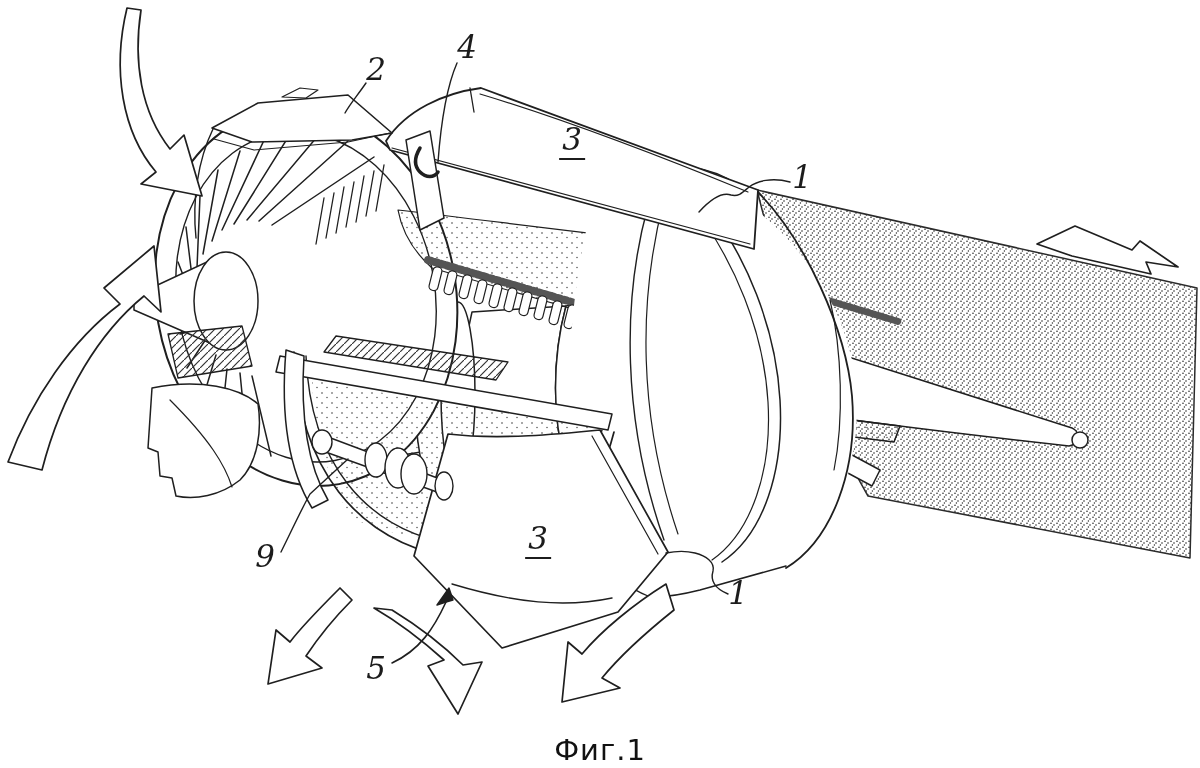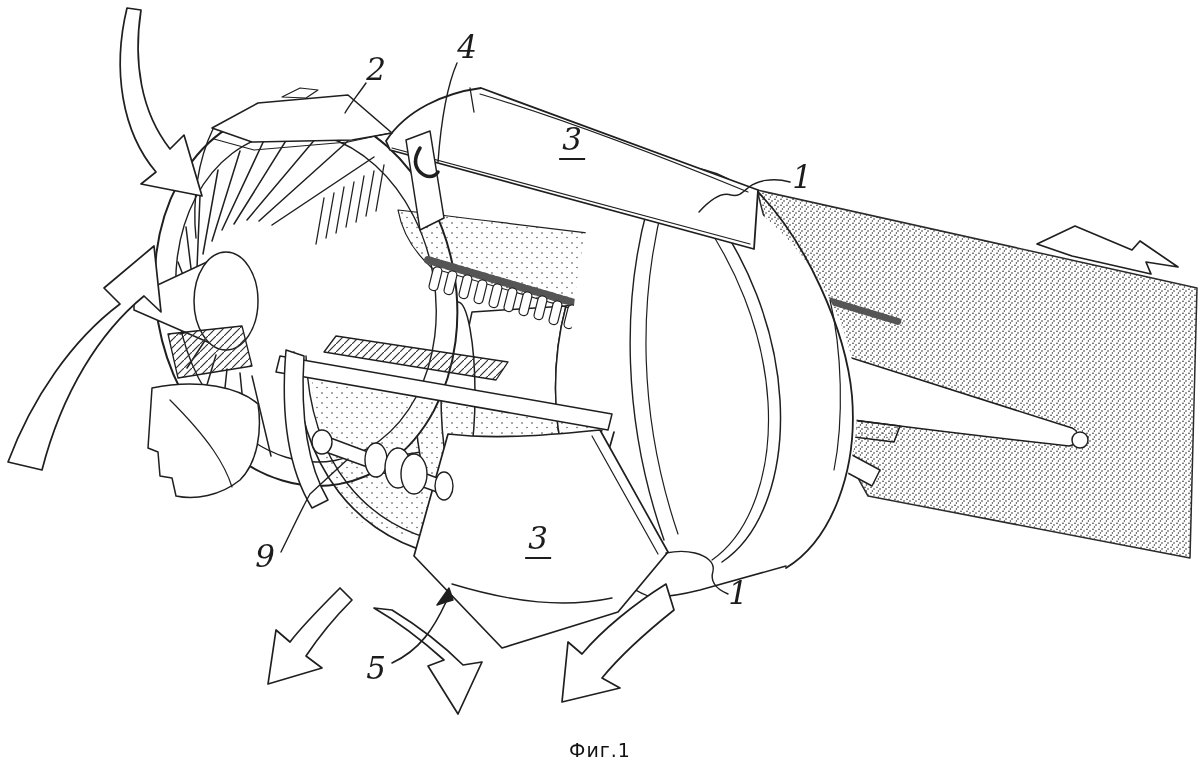--- a/index.html
+++ b/index.html
@@ -10,21 +10,21 @@
   .stage svg{position:absolute;left:0;top:0;}
   .ref-label{
     position:absolute;transform:translate(-50%,-50%);
     font-size:31px;color:#1c1c1c;line-height:1;
     font-family:"DejaVu Serif", serif;font-style:italic;
     user-select:none;white-space:nowrap;
   }
   .ref-label.u{border-bottom:2px solid #1c1c1c;padding:0 3px 3px 3px;}
   .fig-caption{
     position:absolute;transform:translate(-50%,-50%);
-    font-size:19px;color:#111;font-family:"DejaVu Sans", sans-serif;
+    font-size:29px;color:#111;font-family:"DejaVu Sans", sans-serif;
     letter-spacing:1px;user-select:none;white-space:nowrap;
   }
 </style>
 </head>
 <body>
 
 <div class="stage">
 
 <svg width="1200" height="768" viewBox="0 0 1200 768">
   <defs>

